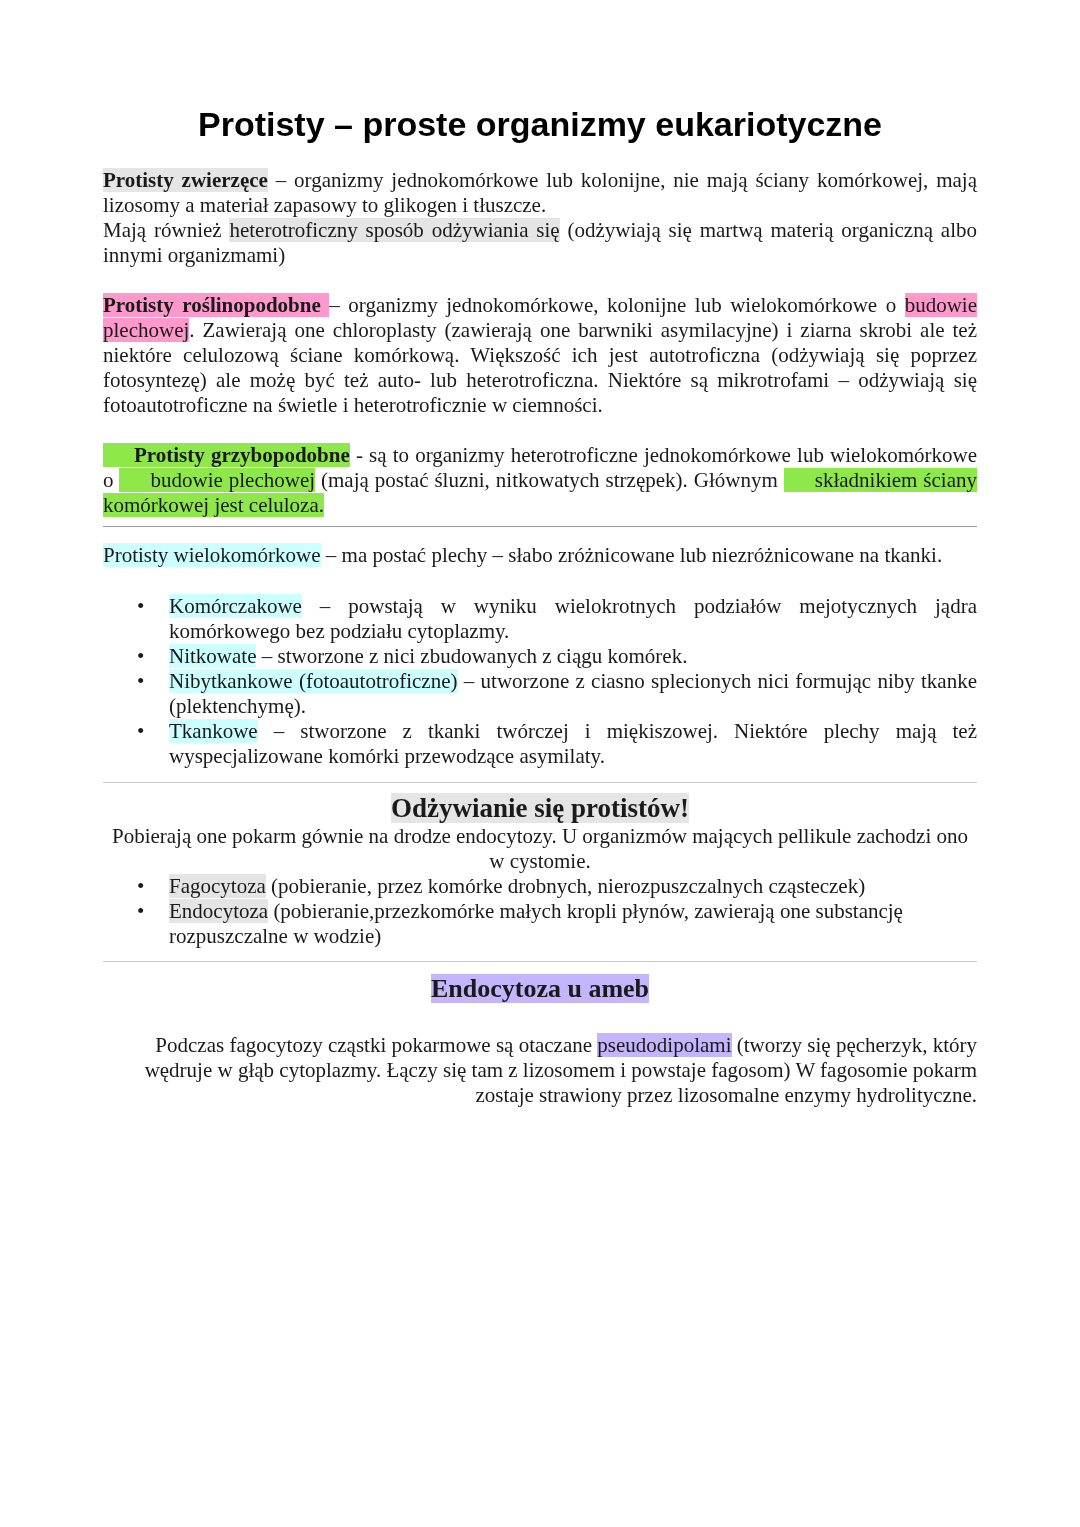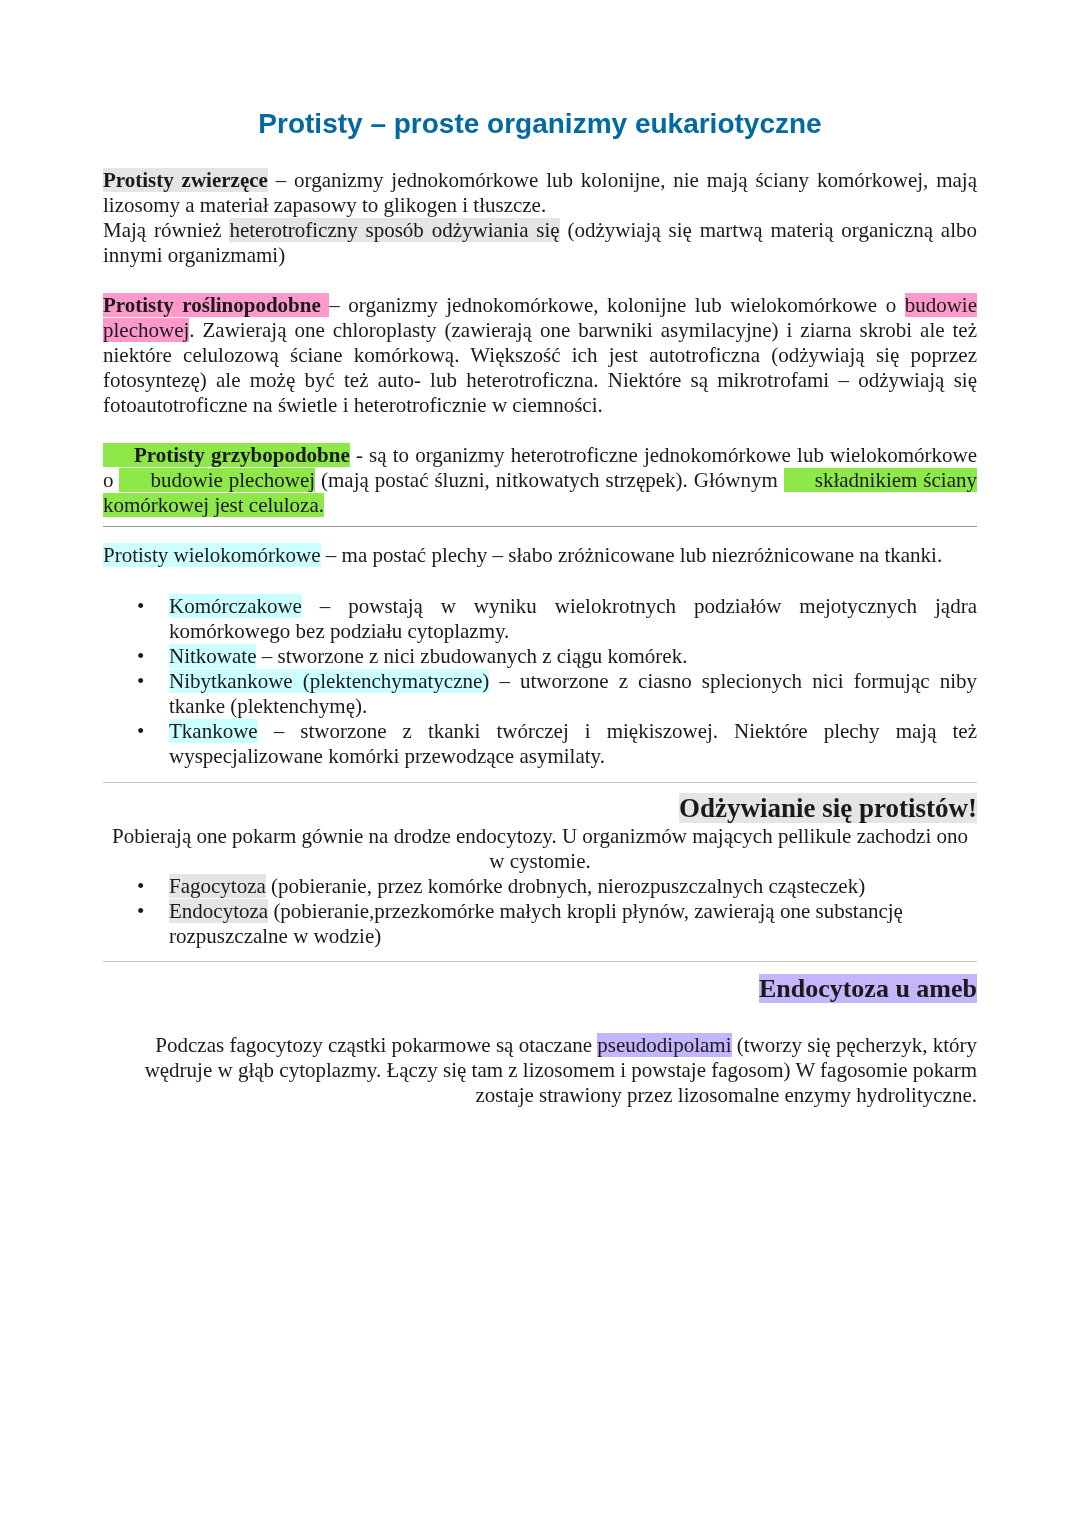--- a/index.html
+++ b/index.html
@@ -1,31 +1,31 @@
 <!DOCTYPE html>
 <html><head>
 <meta charset="utf-8">
 <style>
   html, body { margin: 0; padding: 0; background: #ffffff; }
   body { width: 1080px; height: 1527px; position: relative; overflow: hidden; color: #1a1a1a; }
   .page { position: absolute; left: 103px; top: 0; width: 874px; font-family: "Liberation Serif", serif; font-size: 21px; line-height: 25px; }
-  .title { position: absolute; left: 0; top: 107px; width: 874px; text-align: center; font-family: "Liberation Sans", "DejaVu Sans", sans-serif; font-weight: bold; font-size: 28px; line-height: 34px; color: #0369a1; }
+  .title { position: absolute; left: 0; top: 107px; width: 874px; text-align: center; font-family: "Liberation Sans", "DejaVu Sans", sans-serif; font-weight: bold; font-size: 34px; line-height: 34px; color: #000000; }
   .para { position: absolute; left: 0; width: 874px; text-align: justify; }
   .hl-yellow { background: #e5e5e5; }
   .hl-pink { background: #ff99cc; margin-top: 24px; }
   .hl-green { background: #8ee84a; padding-left: 31px; }
   .hl-cyan { background: #ccffff; }
   .hl-blue { background: #c4b5fd; }
   b { font-weight: bold; }
   .rule { position: absolute; left: 0; width: 874px; height: 1px; background: #9a9a9a; }
   .rule.light { background: #c8c8c8; }
   ul.blist { position: absolute; left: 0; width: 874px; margin: 0; padding: 0; list-style: none; }
   ul.blist li { position: relative; padding-left: 66px; text-align: justify; }
   ul.blist li .bullet { position: absolute; left: 34px; top: 0; }
-  .heading2 { position: absolute; left: 0; width: 874px; text-align: right; font-family: "Liberation Serif", serif; font-weight: bold; font-size: 27px; line-height: 32px; }
+  .heading2 { position: absolute; left: 0; width: 874px; text-align: center; font-family: "Liberation Serif", serif; font-weight: bold; font-size: 27px; line-height: 32px; }
 </style>
 </head>
 <body>
 
 <div class="page">
 
   <div class="title">Protisty – proste organizmy eukariotyczne</div>
 
   <div class="para" style="top:168px;">
     <span class="hl-yellow"><b>Protisty zwierzęce</b></span><span> – organizmy jednokomórkowe lub kolonijne, nie mają ściany komórkowej, mają lizosomy a materiał zapasowy to glikogen i tłuszcze.</span><br><span>Mają również </span><span class="hl-yellow">heterotroficzny sposób odżywiania się</span><span> (odżywiają się martwą materią organiczną albo innymi organizmami)</span>
@@ -41,21 +41,21 @@
 
   <div class="rule" style="top:526px;"></div>
 
   <div class="para" style="top:543px; text-align:left;">
     <span class="hl-cyan">Protisty wielokomórkowe</span><span> – ma postać plechy – słabo zróżnicowane lub niezróżnicowane na tkanki.</span>
   </div>
 
   <ul class="blist" style="top:594px;">
     <li><span class="bullet">•</span><span class="hl-cyan">Komórczakowe</span><span> – powstają w wyniku wielokrotnych podziałów mejotycznych jądra komórkowego bez podziału cytoplazmy.</span></li>
     <li><span class="bullet">•</span><span class="hl-cyan">Nitkowate</span><span> – stworzone z nici zbudowanych z ciągu komórek.</span></li>
-    <li><span class="bullet">•</span><span class="hl-cyan">Nibytkankowe (plektenchymatyczne)</span><span> – utworzone z  ciasno splecionych nici formując niby tkanke (plektenchymę).</span></li>
+    <li><span class="bullet">•</span><span class="hl-cyan">Nibytkankowe (fotoautotroficzne)</span><span> – utworzone z  ciasno splecionych nici formując niby tkanke (plektenchymę).</span></li>
     <li><span class="bullet">•</span><span class="hl-cyan">Tkankowe</span><span> – stworzone z tkanki twórczej i miękiszowej. Niektóre plechy mają też wyspecjalizowane komórki przewodzące asymilaty.</span></li>
   </ul>
 
   <div class="rule light" style="top:782px;"></div>
 
   <div class="heading2" style="top:792px;">
     <span class="hl-yellow">Odżywianie się protistów!</span>
   </div>
 
   <div class="para" style="top:824px; text-align:center;">

